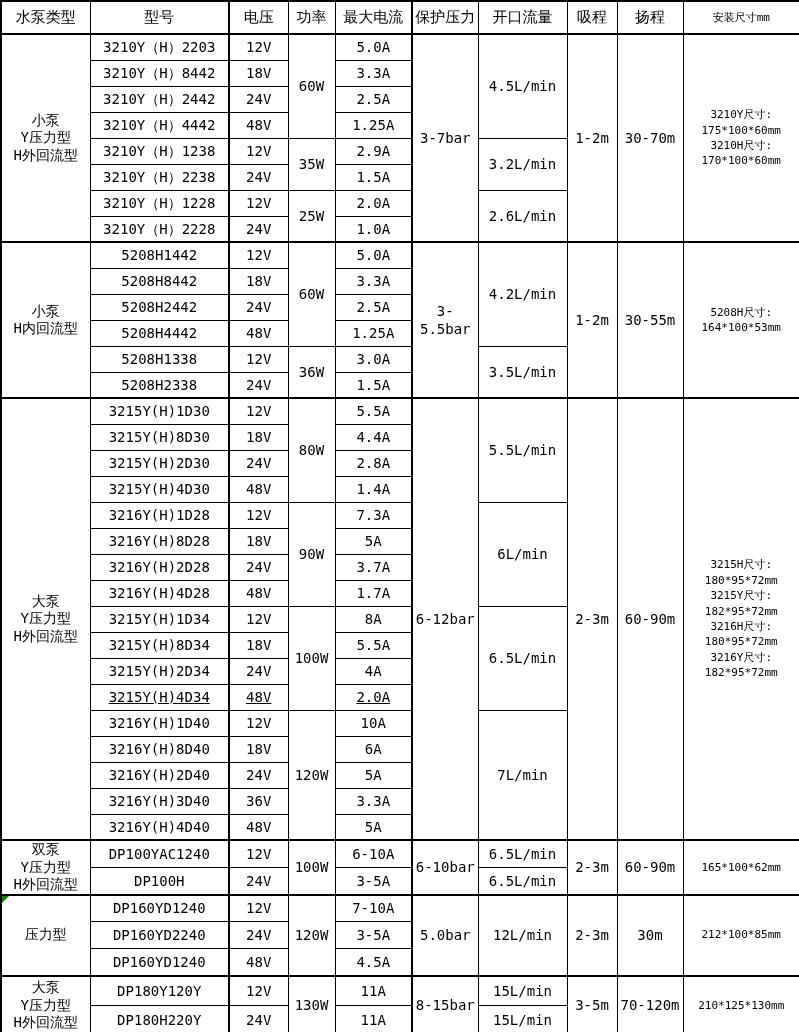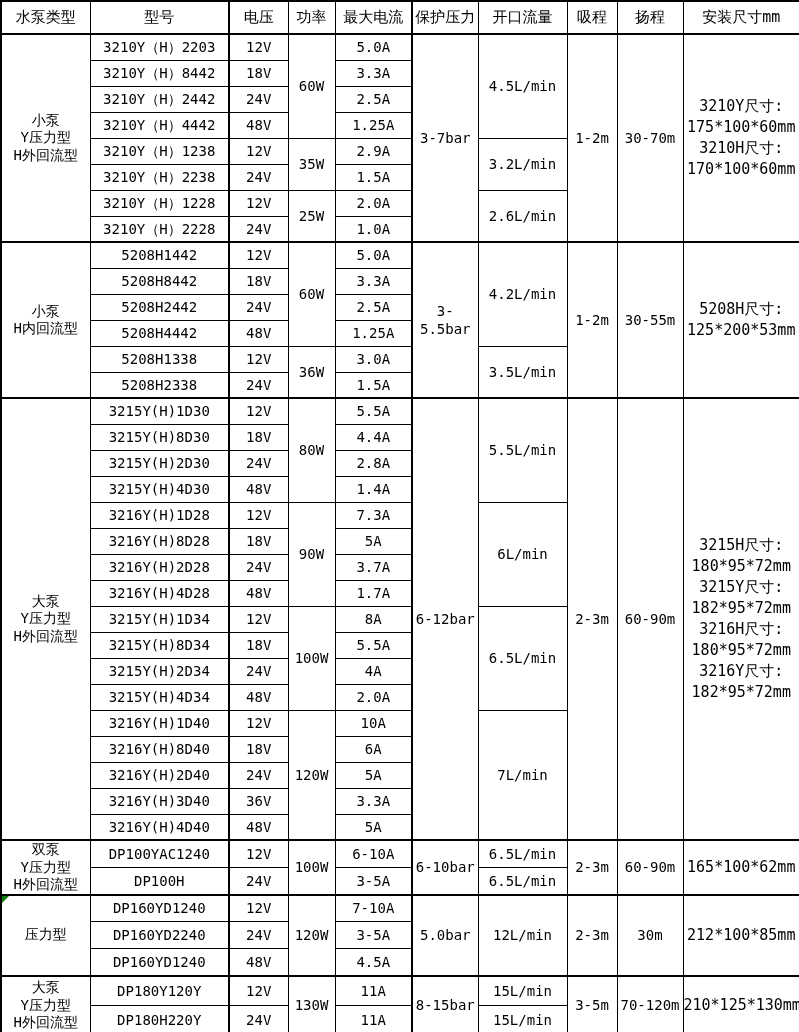--- a/index.html
+++ b/index.html
@@ -17,21 +17,21 @@
     border:1px solid #000;
     text-align:center;
     vertical-align:middle;
     padding:0;
     overflow:hidden;
     white-space:pre-line;
     font-weight:normal;
   }
   th{font-size:15px;height:31px;}
   td{font-size:14px;line-height:1.3;}
-  .col-dims{font-size:15px;line-height:1.4;}
+  .col-dims{font-size:11px;line-height:1.4;}
   .col-type{position:relative;line-height:1.25;}
   th.col-model,td.col-model{border-right-width:2px;}
   th.col-current,td.col-current{border-right-width:2px;}
   tr.section-start td{border-top-width:2px;}
   .corner-marker{
     position:absolute;top:0;left:0;width:0;height:0;
     border-top:7px solid #0b7d0b;border-right:7px solid transparent;
   }
 </style>
 </head>
@@ -127,21 +127,21 @@
 H内回流型</td>
           <td class="col-model">5208H1442</td>
           <td class="col-voltage">12V</td>
           <td class="col-power" rowspan="4">60W</td>
           <td class="col-current">5.0A</td>
           <td class="col-pressure" rowspan="6">3-5.5bar</td>
           <td class="col-flow" rowspan="4">4.2L/min</td>
           <td class="col-suction" rowspan="6">1-2m</td>
           <td class="col-lift" rowspan="6">30-55m</td>
           <td class="col-dims" rowspan="6">5208H尺寸:
-125*200*53mm</td>
+164*100*53mm</td>
         </tr>
         <tr style="height: 26px;">
           <td class="col-model">5208H8442</td>
           <td class="col-voltage">18V</td>
           <td class="col-current">3.3A</td>
         </tr>
         <tr style="height: 26px;">
           <td class="col-model">5208H2442</td>
           <td class="col-voltage">24V</td>
           <td class="col-current">2.5A</td>
@@ -231,21 +231,21 @@
         <tr style="height: 26px;">
           <td class="col-model">3215Y(H)8D34</td>
           <td class="col-voltage">18V</td>
           <td class="col-current">5.5A</td>
         </tr>
         <tr style="height: 26px;">
           <td class="col-model">3215Y(H)2D34</td>
           <td class="col-voltage">24V</td>
           <td class="col-current">4A</td>
         </tr>
-        <tr style="height: 26px;">
+        <tr style="height: 26px; text-decoration: underline;">
           <td class="col-model">3215Y(H)4D34</td>
           <td class="col-voltage">48V</td>
           <td class="col-current">2.0A</td>
         </tr>
         <tr style="height: 26px;">
           <td class="col-model">3216Y(H)1D40</td>
           <td class="col-voltage">12V</td>
           <td class="col-power" rowspan="5">120W</td>
           <td class="col-current">10A</td>
           <td class="col-flow" rowspan="5">7L/min</td>

